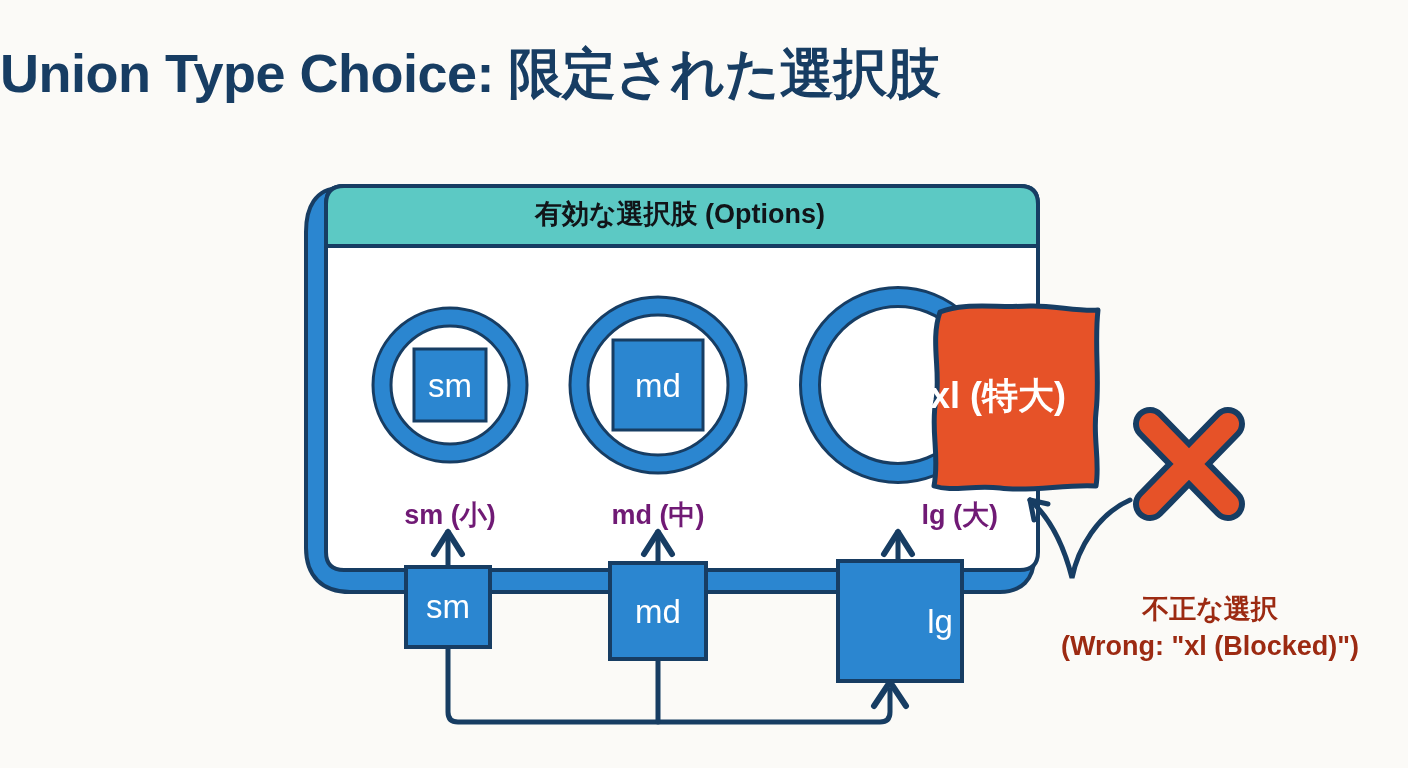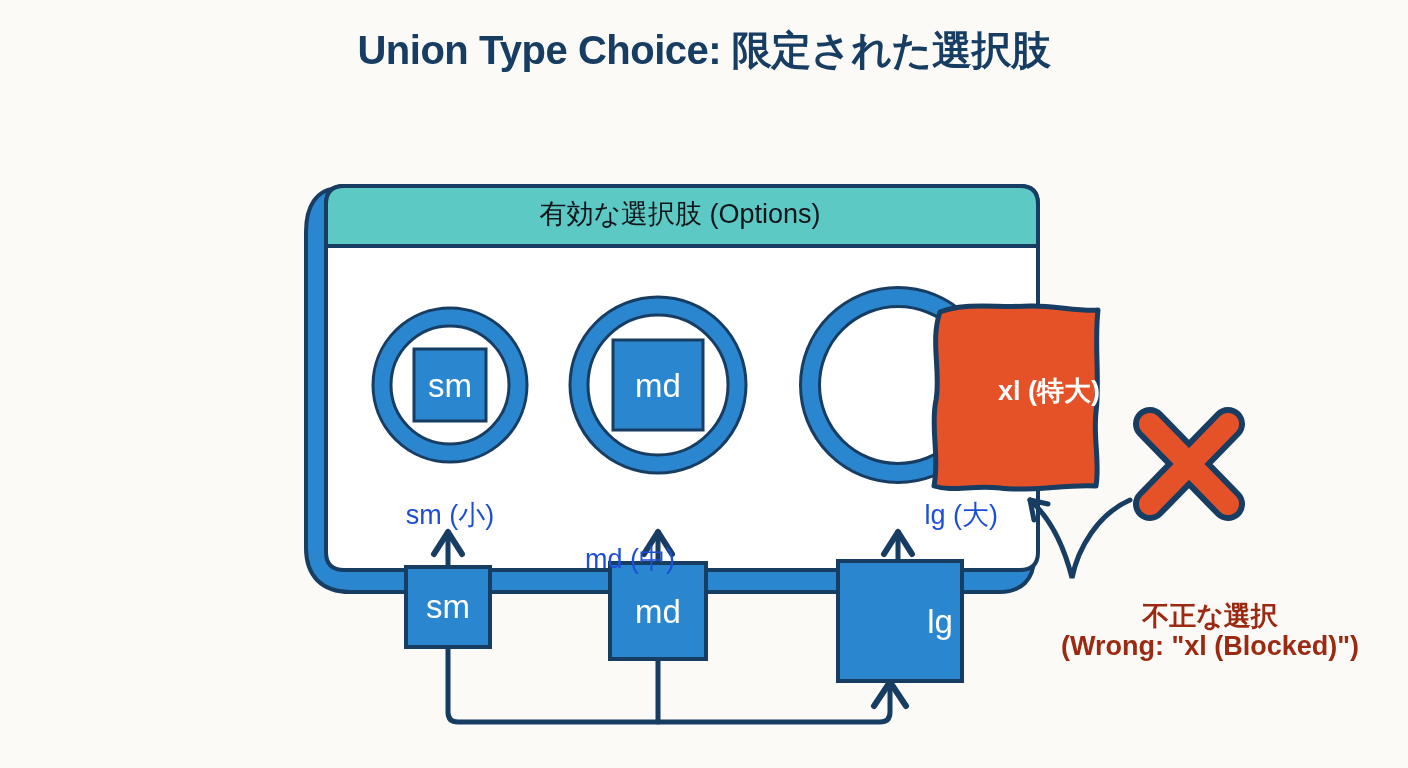--- a/index.html
+++ b/index.html
@@ -26,72 +26,70 @@
     width: 1408px;
     height: 768px;
   }
   .txt {
     position: absolute;
     white-space: pre;
     line-height: 1;
   }
   #page-title {
     left: 0;
-    top: 30px;
+    top: 46px;
     width: 1408px;
-    text-align: center;
-    font-size: 40px;
+    font-size: 54px;
     font-weight: bold;
     color: #173d63;
     letter-spacing: -0.5px;
   }
   #panel-header-label {
     left: 330px;
     top: 201px;
     width: 700px;
     text-align: center;
     font-size: 27px;
-    font-weight: normal;
+    font-weight: bold;
     color: #111418;
   }
   .circle-inner-label {
     font-size: 33px;
     color: #ffffff;
     font-weight: normal;
     text-align: center;
   }
   .size-caption {
     font-size: 27px;
-    font-weight: normal;
-    color: #1d4ed8;
+    font-weight: bold;
+    color: #701a75;
     text-align: center;
   }
   .node-box-label {
     font-size: 33px;
     color: #ffffff;
     text-align: center;
   }
   #blob-label {
     left: 930px;
     top: 378px;
     width: 170px;
-    text-align: right;
-    font-size: 27px;
+    text-align: left;
+    font-size: 36px;
     font-weight: bold;
     color: #ffffff;
   }
   #wrong-note-line1 {
     left: 1040px;
     top: 596px;
     width: 340px;
     text-align: center;
     font-size: 27px;
     font-weight: bold;
     color: #9c2a12;
-    margin-top: 7px;
   }
   #wrong-note-line2 {
     left: 1020px;
     top: 633px;
     width: 380px;
     text-align: center;
     font-size: 27px;
     font-weight: bold;
     color: #9c2a12;
   }
@@ -172,21 +170,21 @@
   </svg>
 
   <div class="txt" id="page-title">Union Type Choice: 限定された選択肢</div>
 
   <div class="txt" id="panel-header-label">有効な選択肢 (Options)</div>
 
   <div class="txt circle-inner-label" style="left:414px; top:369px; width:72px;">sm</div>
   <div class="txt circle-inner-label" style="left:613px; top:369px; width:90px;">md</div>
 
   <div class="txt size-caption" style="left:350px; top:502px; width:200px;">sm (小)</div>
-  <div class="txt size-caption" style="left:530px; top:502px; width:200px;margin-top:44px;">md (中)</div>
+  <div class="txt size-caption" style="left:558px; top:502px; width:200px;">md (中)</div>
   <div class="txt size-caption" style="left:798px; top:502px; width:200px;text-align:right;">lg (大)</div>
 
   <div class="txt node-box-label" style="left:406px; top:590px; width:84px;">sm</div>
   <div class="txt node-box-label" style="left:610px; top:595px; width:96px;">md</div>
   <div class="txt node-box-label" style="left:878px; top:605px; width:124px;">lg</div>
 
   <div class="txt" id="blob-label">xl (特大)</div>
 
   <div class="txt" id="wrong-note-line1">不正な選択</div>
   <div class="txt" id="wrong-note-line2">(Wrong: "xl (Blocked)")</div>

